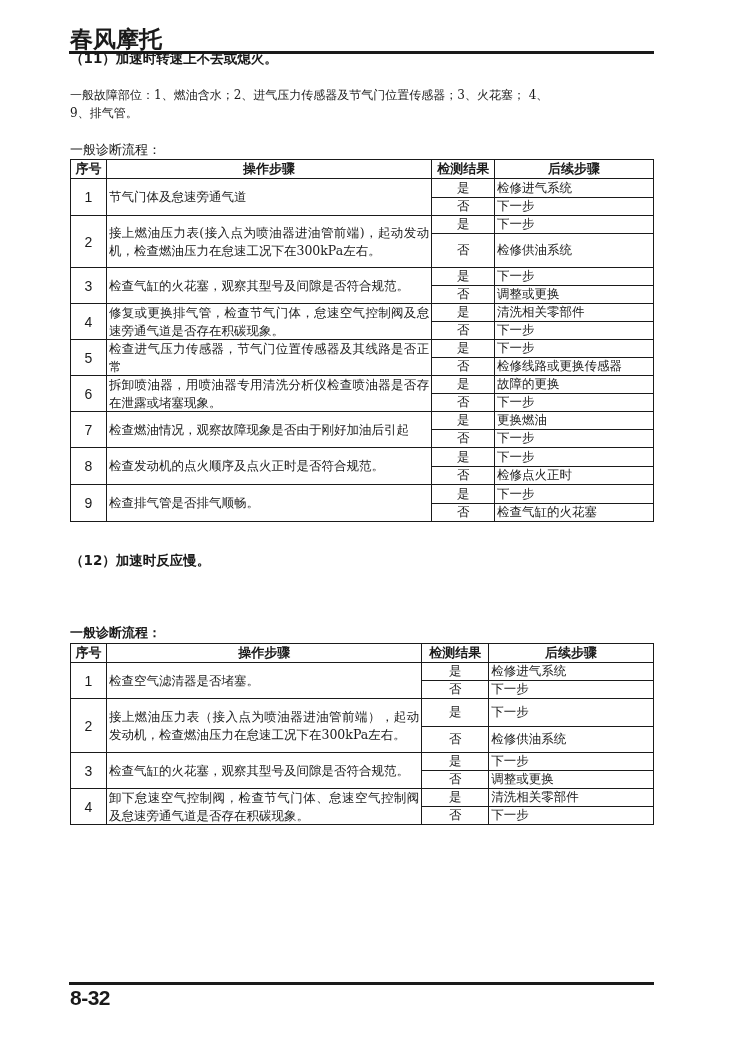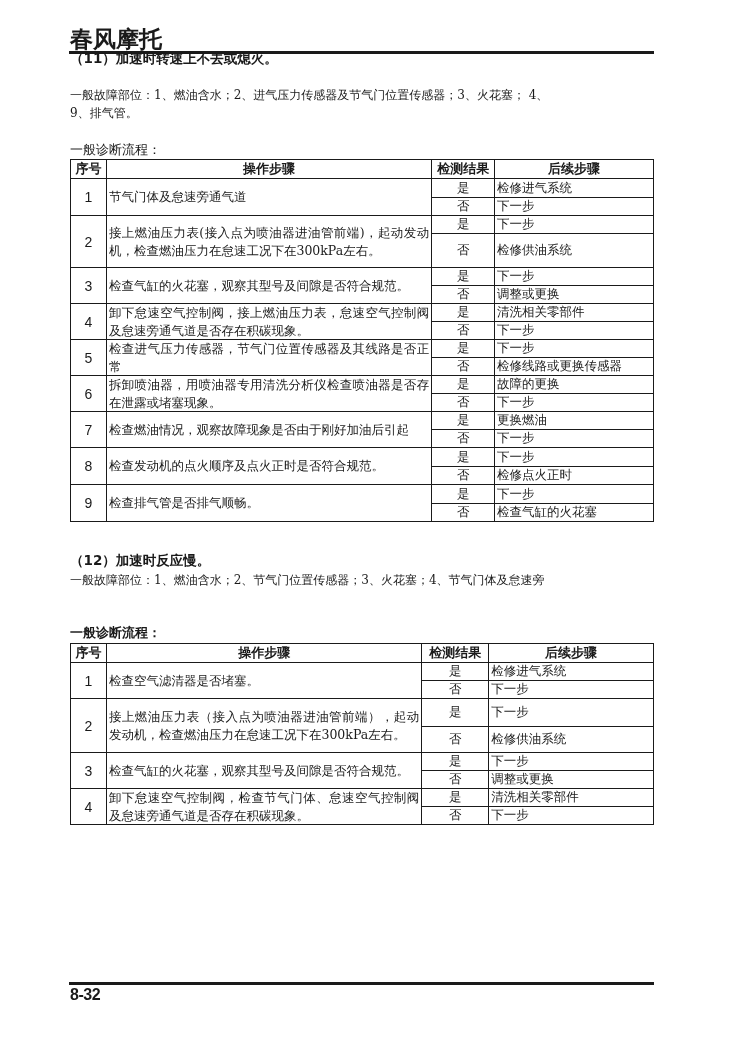--- a/index.html
+++ b/index.html
@@ -13,21 +13,21 @@
   .label.bold { font-weight:bold; font-family:"DejaVu Sans", sans-serif; }
   table { position:absolute; border-collapse:collapse; font-size:12.5px; }
   td, th { border:1px solid #1a1a1a; padding:0 2px; vertical-align:middle; }
   th { font-weight:bold; font-size:13px; height:18px; font-family:"DejaVu Sans", sans-serif; }
   td.num { text-align:center; font-family:"Liberation Sans", sans-serif; font-size:14px; }
   td.op { font-family:"DejaVu Serif", "Liberation Serif", serif; line-height:17.5px; text-align:justify; }
   td.res { text-align:center; font-family:"DejaVu Serif", serif; }
   td.nxt { font-family:Liberation Sans, sans-serif; white-space:nowrap; }
   table { border:1.5px solid #1a1a1a; }
   .rule-bot { position:absolute; left:69px; top:982px; width:585px; height:3px; background:#1a1a1a; }
-  .pageno { position:absolute; left:70px; top:986px; font-size:16px; font-weight:bold; font-family:"Liberation Sans", sans-serif; letter-spacing:-0.5px;text-align:right; }
+  .pageno { position:absolute; left:70px; top:986px; font-size:21px; font-weight:bold; font-family:"Liberation Sans", sans-serif; letter-spacing:-0.5px;text-align:right; }
 </style>
 </head>
 <body>
 
 <div class="brand">春风摩托</div>
 <div class="rule-top"></div>
 
 <div class="sec-title" style="top:50px;">（11）加速时转速上不去或熄火。</div>
 <div class="para" style="top:86px;">
   <div>一般故障部位：1、燃油含水；2、进气压力传感器及节气门位置传感器；3、火花塞； 4、</div>
@@ -76,21 +76,21 @@
         <td class="op" rowspan="2">检查气缸的火花塞，观察其型号及间隙是否符合规范。</td>
         <td class="res">是</td>
         <td class="nxt">下一步</td>
       </tr>
       <tr style="height: 18px;">
         <td class="res">否</td>
         <td class="nxt">调整或更换</td>
       </tr>
       <tr style="height: 18px;">
         <td class="num" rowspan="2">4</td>
-        <td class="op" rowspan="2">卸下怠速空气控制阀，接上燃油压力表，怠速空气控制阀及怠速旁通气道是否存在积碳现象。</td>
+        <td class="op" rowspan="2">修复或更换排气管，检查节气门体，怠速空气控制阀及怠速旁通气道是否存在积碳现象。</td>
         <td class="res">是</td>
         <td class="nxt">清洗相关零部件</td>
       </tr>
       <tr style="height: 18px;">
         <td class="res">否</td>
         <td class="nxt">下一步</td>
       </tr>
       <tr style="height: 18px;">
         <td class="num" rowspan="2">5</td>
         <td class="op" rowspan="2">检查进气压力传感器，节气门位置传感器及其线路是否正常</td>
@@ -139,21 +139,20 @@
       </tr>
       <tr style="height: 18px;">
         <td class="res">否</td>
         <td class="nxt">检查气缸的火花塞</td>
       </tr>
     </tbody>
 </table>
 
 <div class="sec-title" style="top:552px;">（12）加速时反应慢。</div>
 <div class="para" style="top:571px;">
-  <div>一般故障部位：1、燃油含水；2、节气门位置传感器；3、火花塞；4、节气门体及怠速旁</div>
 </div>
 <div class="label bold" style="top:624px;">一般诊断流程：</div>
 
 <table style="left:70px; top:643px; width:584px;">
   <colgroup>
       <col style="width:36px">
       <col style="width:316px">
       <col style="width:67px">
       <col style="width:165px">
     </colgroup>

